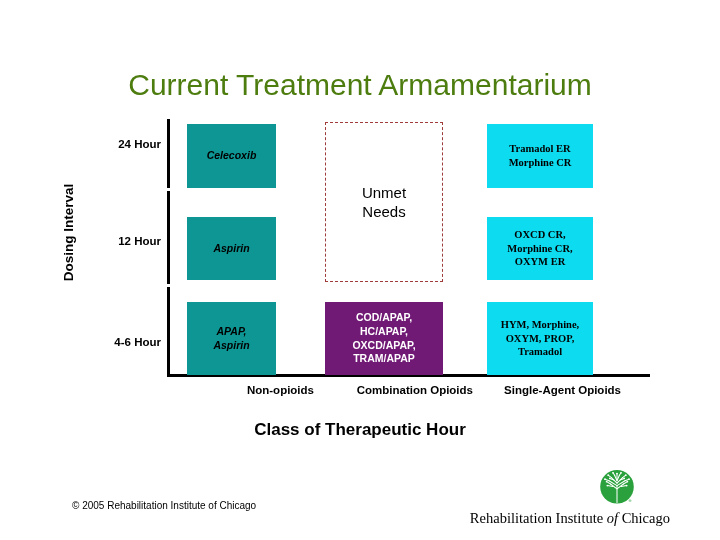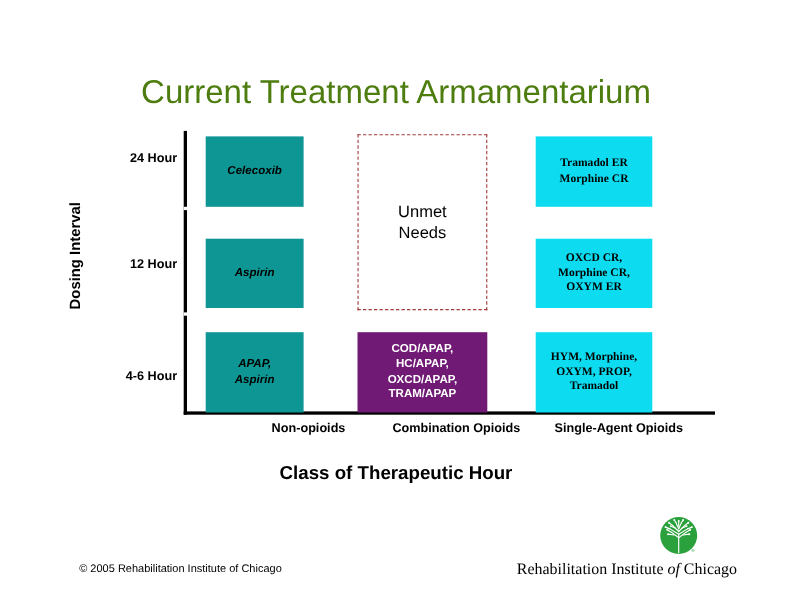--- a/index.html
+++ b/index.html
@@ -129,21 +129,21 @@
   .r2{top:302px;height:73px;}
   .col0{left:187px;width:89px;font-style:italic;}
   .col1{left:325px;width:118px;}
   .col2{left:487px;width:106px;}
 
   .span01{top:122px;height:160px;}
 
   
   .copyright{
     position:absolute;
-    left:72px; top:512px;
+    left:72px; top:500px;
     font-size:10px;
     font-weight:400;
     color:#000;
     white-space:nowrap;
   }
   .logo-wrap{
     position:absolute;
     left:430px; top:468px;
     width:240px; height:62px;
   }

